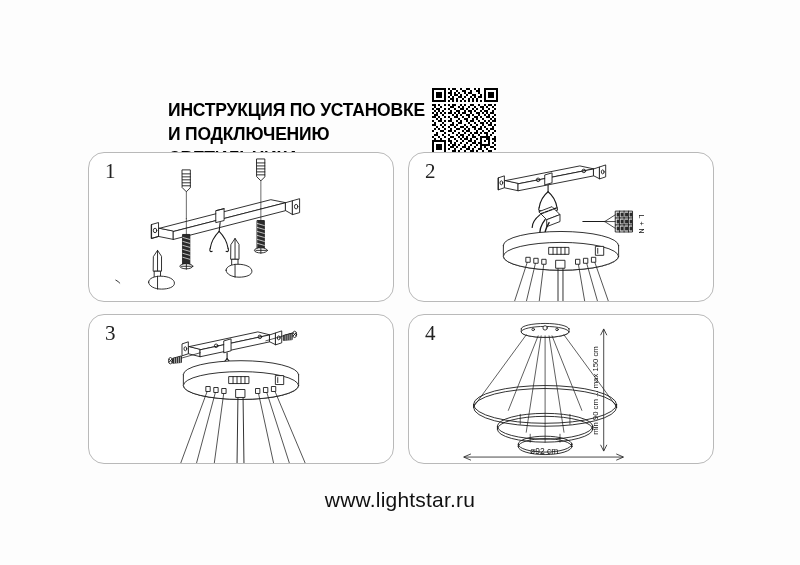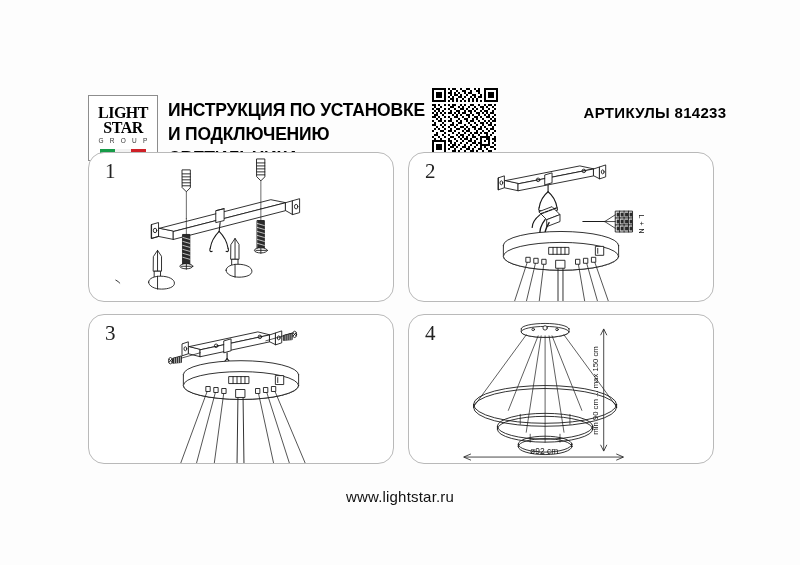--- a/index.html
+++ b/index.html
@@ -154,42 +154,32 @@
 
   
   .footer {
     position: absolute;
     left: 0;
     top: 488px;
     width: 800px;
     text-align: center;
   }
   .footer-url {
-    font-size: 15px;
+    font-size: 21px;
     color: #111;
     letter-spacing: 0.2px;
   }
 </style>
 </head>
 <body>
 
 <div class="page">
 
   <div class="header">
 
-    <div class="logo-box">
-      <div class="logo-word">LIGHT</div>
-      <div class="logo-word">STAR</div>
-      <div class="logo-group">G R O U P</div>
-      <div class="logo-flag">
-        <i class="flag-g"></i>
-          <i class="flag-w"></i>
-          <i class="flag-r"></i>
-      </div>
-    </div>
 
     <div class="title-main">ИНСТРУКЦИЯ ПО УСТАНОВКЕ И ПОДКЛЮЧЕНИЮ СВЕТИЛЬНИКА</div>
 
     <svg class="qr" viewBox="0 0 33 33" shape-rendering="crispEdges">
       <rect width="33" height="33" fill="#fff"></rect>
       <g fill="#000">
 
         <rect x="0" y="0" width="7" height="1"></rect>
           <rect x="0" y="6" width="7" height="1"></rect>
         <rect x="0" y="0" width="1" height="7"></rect>
@@ -503,21 +493,20 @@
           <rect x="18" y="32" width="1" height="1"></rect>
         <rect x="21" y="32" width="2" height="1"></rect>
           <rect x="24" y="32" width="1" height="1"></rect>
         <rect x="26" y="32" width="1" height="1"></rect>
           <rect x="29" y="32" width="1" height="1"></rect>
         <rect x="31" y="32" width="1" height="1"></rect>
       </g>
     </svg>
 
     <div class="header-right">
-      <div class="article-line">АРТИКУЛЫ 814233</div>
     </div>
   </div>
 
   <div class="panels">
 
     <div class="panel panel-1">
       <div class="panel-num">1</div>
       <svg class="panel-art" viewBox="0 0 306 150">
         <g fill="none" stroke="#1a1a1a" stroke-width="0.9" stroke-linejoin="round" stroke-linecap="round">
 

